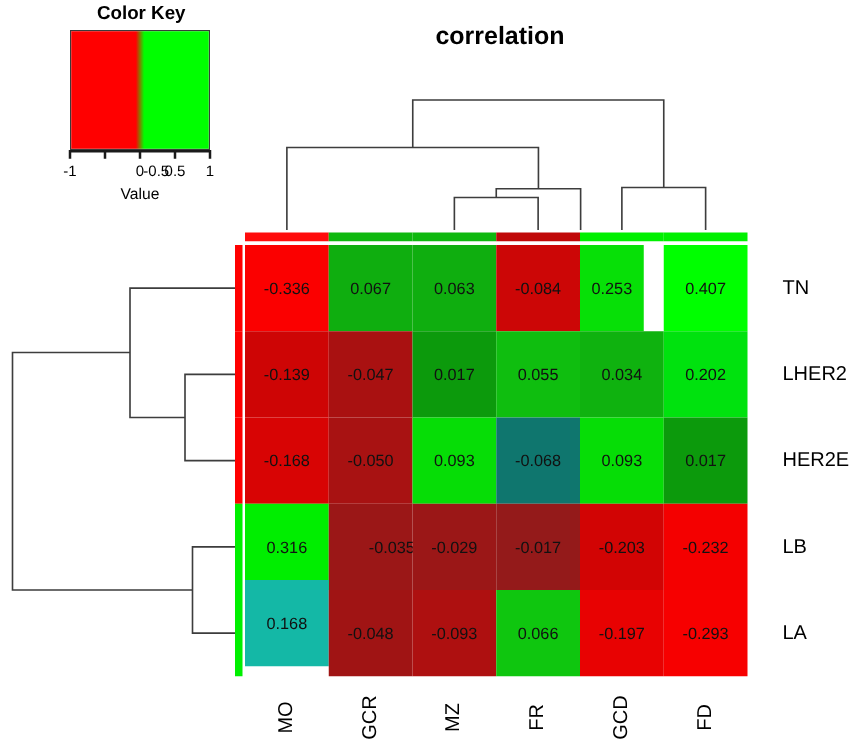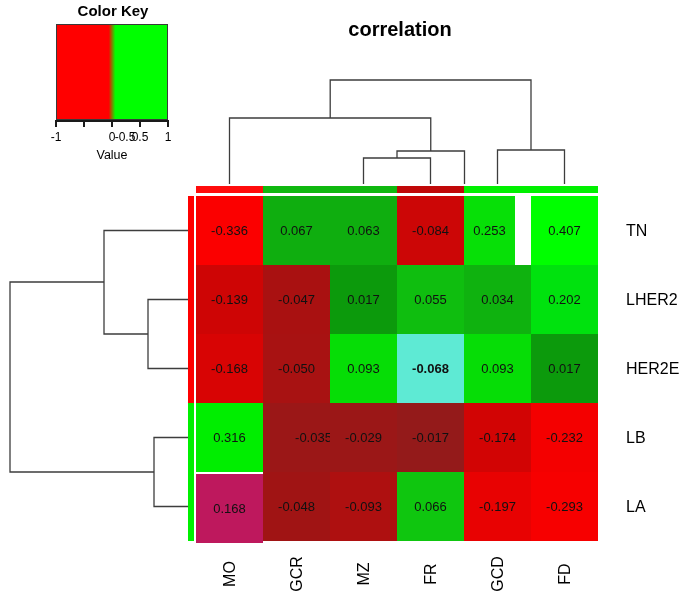--- a/index.html
+++ b/index.html
@@ -292,30 +292,30 @@
       <div class="hm-cell" style="left: 335px; top: 0px; width: 67px; height: 69px; background: rgb(0, 255, 0);">0.407</div>
       <div class="hm-cell" style="left: 0px; top: 69px; width: 67px; height: 69px; background: rgb(206, 5, 5);">-0.139</div>
       <div class="hm-cell" style="left: 67px; top: 69px; width: 67px; height: 69px; background: rgb(169, 17, 17);">-0.047</div>
       <div class="hm-cell" style="left: 134px; top: 69px; width: 67px; height: 69px; background: rgb(12, 154, 12);">0.017</div>
       <div class="hm-cell" style="left: 201px; top: 69px; width: 67px; height: 69px; background: rgb(15, 190, 15);">0.055</div>
       <div class="hm-cell" style="left: 268px; top: 69px; width: 67px; height: 69px; background: rgb(15, 178, 15);">0.034</div>
       <div class="hm-cell" style="left: 335px; top: 69px; width: 67px; height: 69px; background: rgb(0, 226, 14);">0.202</div>
       <div class="hm-cell" style="left: 0px; top: 138px; width: 67px; height: 69px; background: rgb(216, 4, 4);">-0.168</div>
       <div class="hm-cell" style="left: 67px; top: 138px; width: 67px; height: 69px; background: rgb(168, 18, 18);">-0.050</div>
       <div class="hm-cell" style="left: 134px; top: 138px; width: 67px; height: 69px; background: rgb(6, 221, 6);">0.093</div>
-      <div class="hm-cell" style="left: 201px; top: 138px; width: 67px; height: 69px; background: #5eead4; font-weight: bold;">-0.068</div>
+      <div class="hm-cell" style="left: 201px; top: 138px; width: 67px; height: 69px; background: #0f766e;">-0.068</div>
       <div class="hm-cell" style="left: 268px; top: 138px; width: 67px; height: 69px; background: rgb(6, 221, 6);">0.093</div>
       <div class="hm-cell" style="left: 335px; top: 138px; width: 67px; height: 69px; background: rgb(12, 154, 12);">0.017</div>
       <div class="hm-cell" style="left: 0px; top: 207px; width: 67px; height: 69px; background: rgb(0, 238, 0);">0.316</div>
       <div class="hm-cell" style="left: 67px; top: 207px; width: 67px; height: 69px; background: rgb(155, 23, 23); padding-left: 34px;">-0.035</div>
       <div class="hm-cell" style="left: 134px; top: 207px; width: 67px; height: 69px; background: rgb(155, 23, 23);">-0.029</div>
       <div class="hm-cell" style="left: 201px; top: 207px; width: 67px; height: 69px; background: rgb(148, 26, 26);">-0.017</div>
-      <div class="hm-cell" style="left: 268px; top: 207px; width: 67px; height: 69px; background: rgb(210, 4, 4);">-0.174</div>
+      <div class="hm-cell" style="left: 268px; top: 207px; width: 67px; height: 69px; background: rgb(210, 4, 4);">-0.203</div>
       <div class="hm-cell" style="left: 335px; top: 207px; width: 67px; height: 69px; background: rgb(244, 0, 0);">-0.232</div>
-      <div class="hm-cell" style="left: 0px; top: 278px; width: 67px; height: 69px; background: #be185d;">0.168</div>
+      <div class="hm-cell" style="left: 0px; top: 268px; width: 67px; height: 69px; background: #14b8a6;">0.168</div>
       <div class="hm-cell" style="left: 67px; top: 276px; width: 67px; height: 69px; background: rgb(160, 20, 20);">-0.048</div>
       <div class="hm-cell" style="left: 134px; top: 276px; width: 67px; height: 69px; background: rgb(174, 16, 16);">-0.093</div>
       <div class="hm-cell" style="left: 201px; top: 276px; width: 67px; height: 69px; background: rgb(15, 198, 15);">0.066</div>
       <div class="hm-cell" style="left: 268px; top: 276px; width: 67px; height: 69px; background: rgb(232, 2, 2);">-0.197</div>
       <div class="hm-cell" style="left: 335px; top: 276px; width: 67px; height: 69px; background: rgb(247, 0, 0);">-0.293</div>
     </div>
 
   <div id="row-labels">
       <div class="row-label" style="top: 0px; height: 69px;">TN</div>
       <div class="row-label" style="top: 69px; height: 69px;">LHER2</div>

